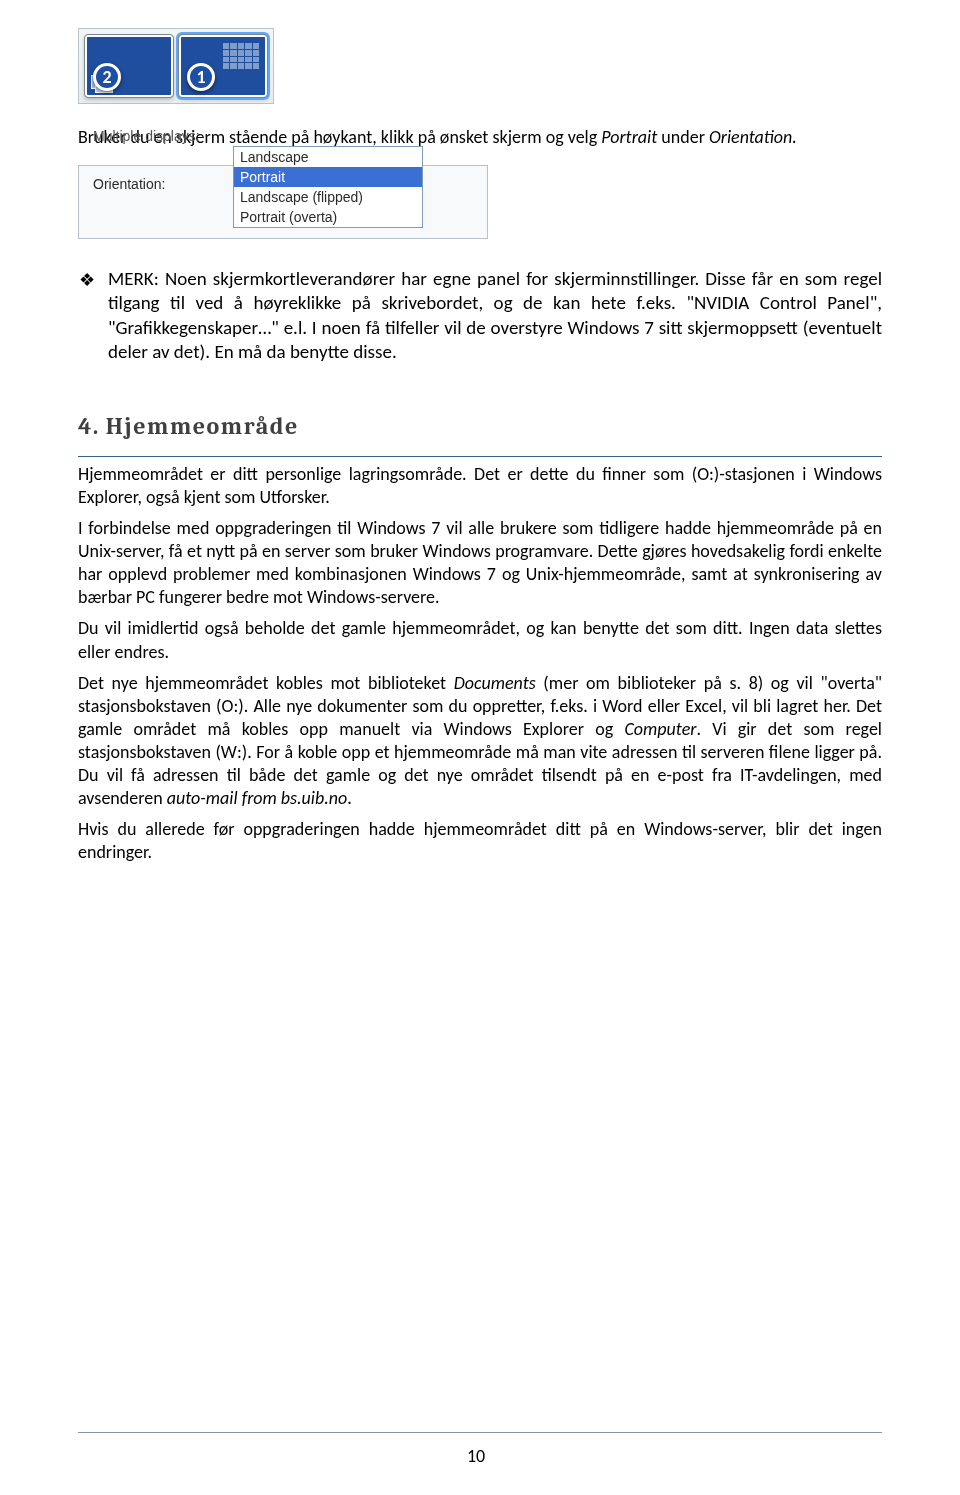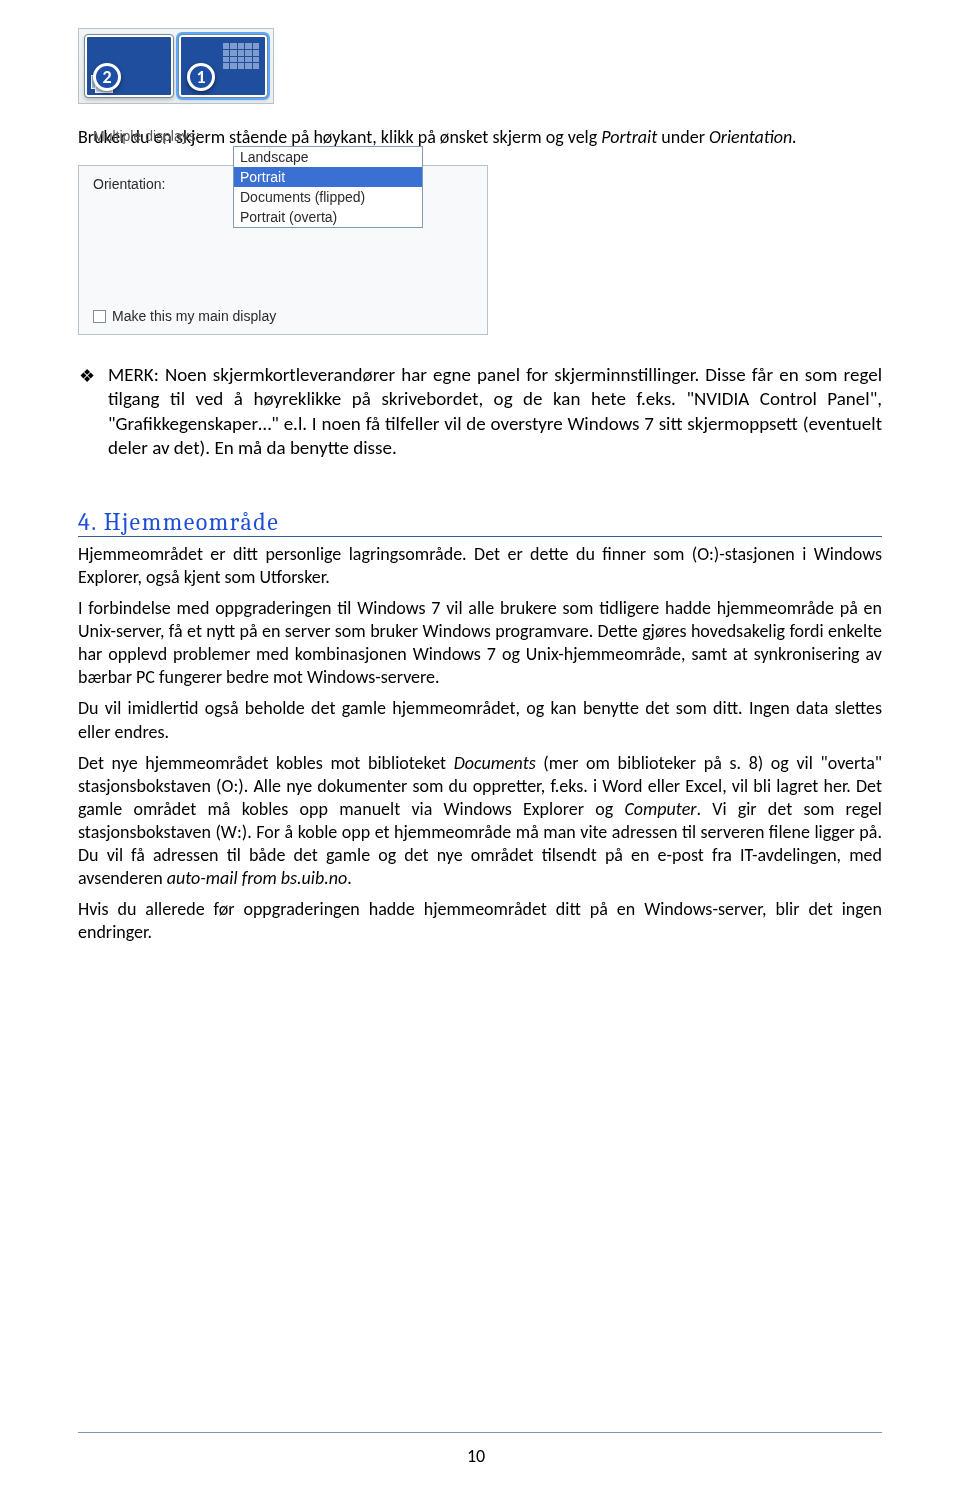--- a/index.html
+++ b/index.html
@@ -90,27 +90,27 @@
   .behind-row .lab2 { color:#555; }
   .chk-row { display:flex; align-items:center; gap:6px; margin-top: 80px; }
   .chk-box { width:13px; height:13px; border:1px solid #7f8d98; background:#fff; }
   .bullet-block { margin: 28px 0 6px 0; }
   .bullet-row { display:flex; gap:12px; }
   .bullet-sym { font-size: 18px; width: 18px; text-align:center; flex:none; margin-top:2px; color:#000; }
   .bullet-text { font-size: 19px; line-height: 1.28; text-align: justify; }
   .bold { font-weight: normal; }
   h2.section {
     font-family: Cambria, "Times New Roman", serif;
-    color: #1d4ed8;
+    color: #404040;
     font-size: 24px;
-    font-weight: normal;
+    font-weight: bold;
     letter-spacing: 1.5px;
     margin: 48px 0 6px 0;
     border-bottom: 1px solid #365f91;
-    padding-bottom: 0;
+    padding-bottom: 16px;
   }
   h2.section .hnum { margin-right: 6px; }
   .pgnum {
     position: absolute;
     bottom: 28px; left: 0; right: 8px;
     text-align: center;
     font-size: 18px;
   }
   .footline {
     position: absolute;
@@ -172,26 +172,22 @@
       <span>Landscape</span>
       <span class="arrow">▼</span>
     </div>
   </div>
   <div class="behind-row orient-row">
     <div class="lab lab2">Multiple displays:</div>
   </div>
   <div class="dropdown">
     <div>Landscape</div>
     <div class="hl">Portrait</div>
-    <div>Documents (flipped)</div>
+    <div>Landscape (flipped)</div>
     <div>Portrait (overta)</div>
-  </div>
-  <div class="chk-row">
-    <div class="chk-box"></div>
-    <span>Make this my main display</span>
   </div>
 </div>
 
 <div class="bullet-block">
   <div class="bullet-row">
     <div class="bullet-sym">❖</div>
     <div class="bullet-text">
       <span class="bold">MERK:</span><span> Noen skjermkortleverandører har egne panel for skjerminnstillinger. Disse får en som regel tilgang til ved å høyreklikke på skrivebordet, og de kan hete f.eks. "NVIDIA Control Panel", "Grafikkegenskaper…" e.l. I noen få tilfeller vil de overstyre Windows 7 sitt skjermoppsett (eventuelt deler av det). En må da benytte disse.</span>
     </div>
   </div>

